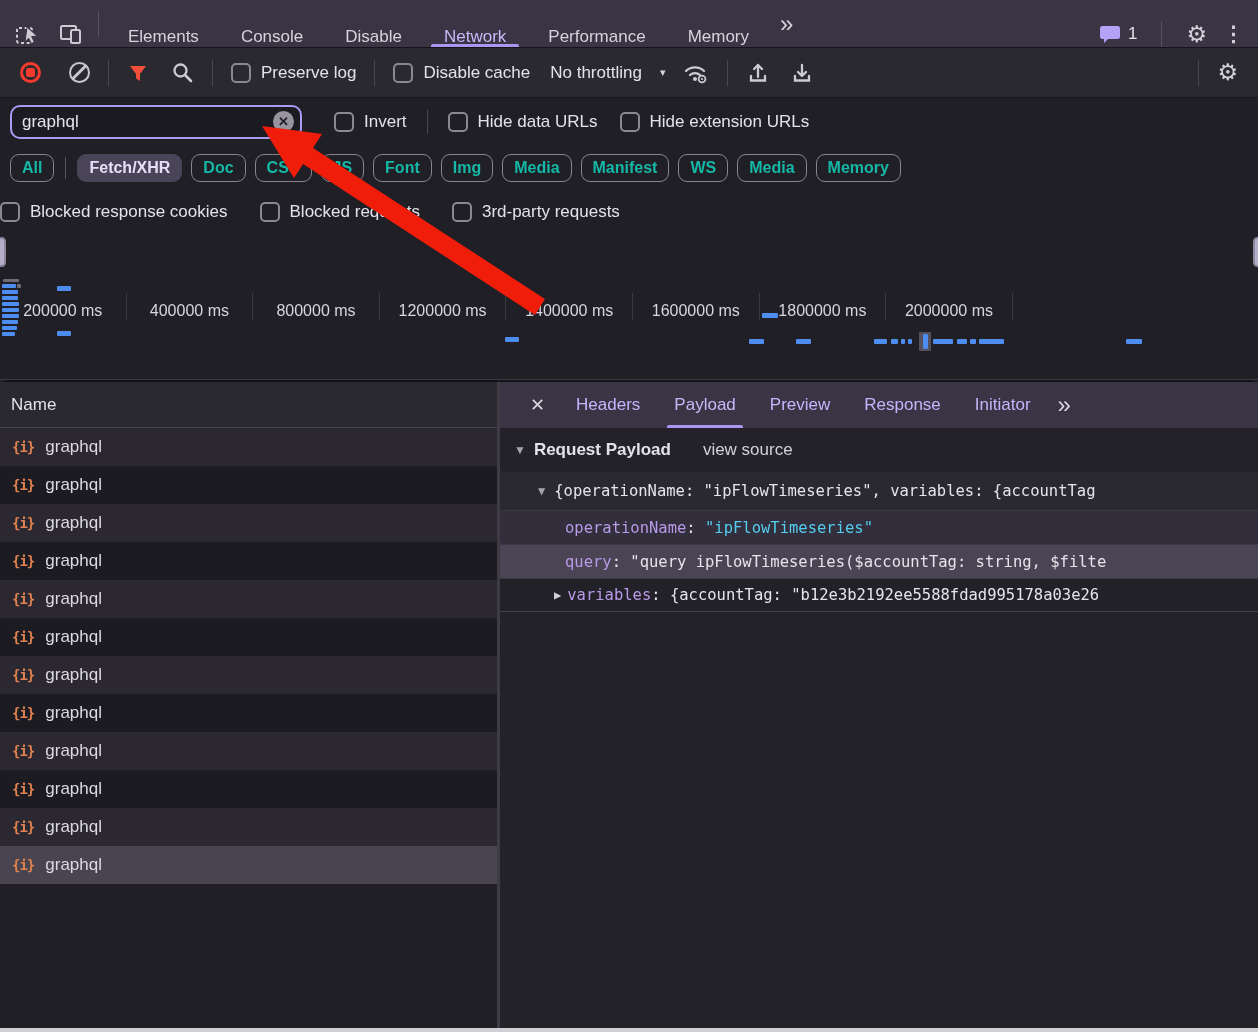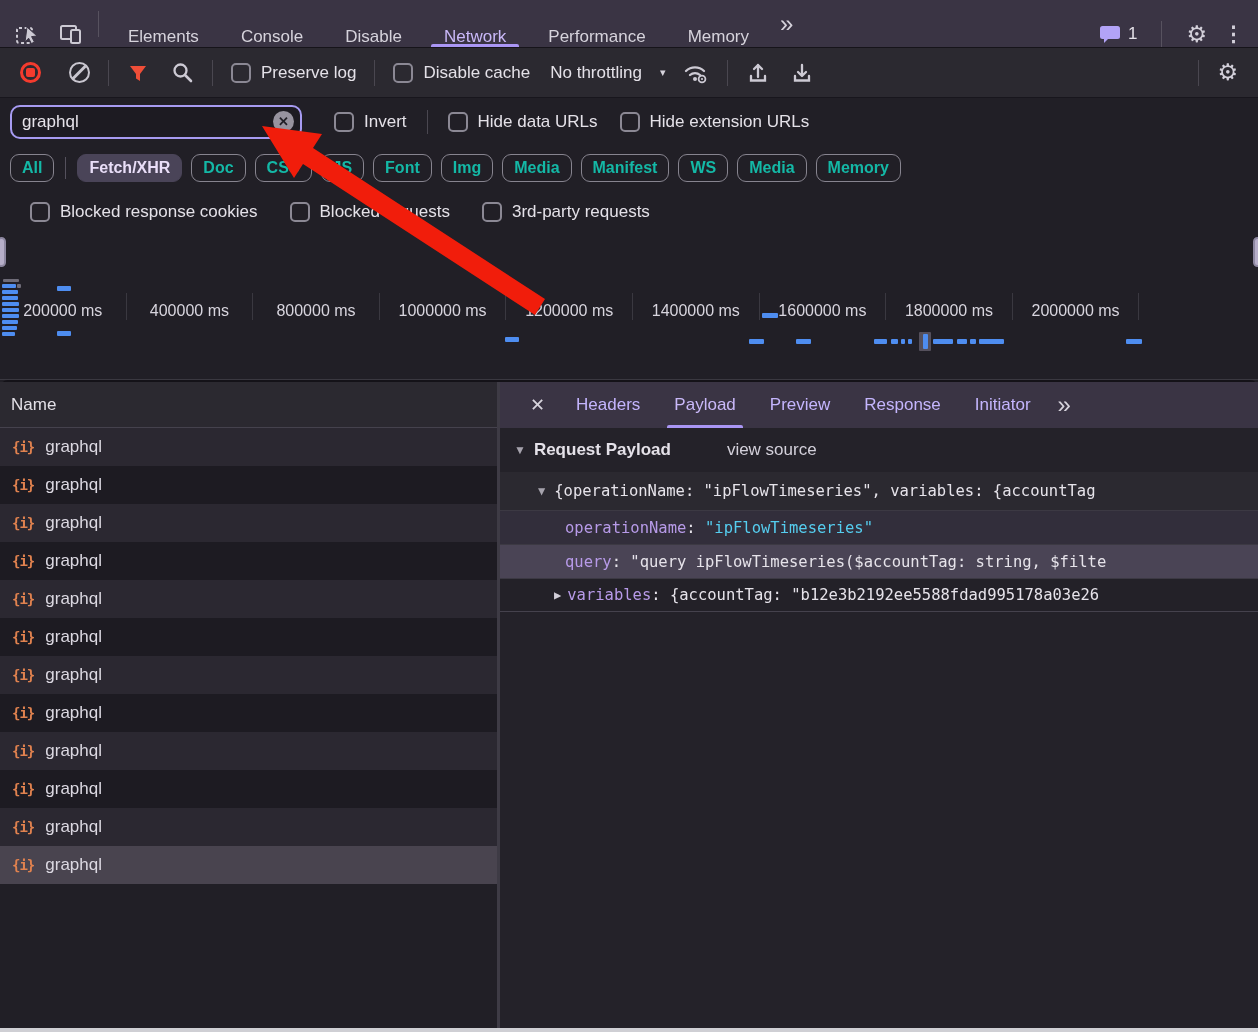--- a/index.html
+++ b/index.html
@@ -64,21 +64,21 @@
   .vdiv-sm { width:1px; height:24px; background:#4a4750; margin:0 6px; }
 
   .chips-row { height:45px; display:flex; align-items:center; padding:0 10px; gap:9px; }
   .chip {
     border:1.5px solid #87848f; border-radius:9px; padding:4px 11px; color:#14b8a6;
     font-weight:600; font-size:16px; white-space:nowrap; background:transparent;
   }
   .chip.active { background:#4a4458; border-color:#4a4458; color:#e9def8; }
   .chip-div { width:1px; height:22px; background:#55515d; margin:0 2px; }
 
-  .blocked-row { height:43px; display:flex; align-items:center; padding:0 30px; gap:32px; }
+  .blocked-row { height:43px; display:flex; align-items:center; padding:0 0; gap:32px; }
 
   .timeline { height:147px; position:relative; border-bottom:1px solid #3a3840; background:#211f26; }
   .tl-cols { display:flex; height:100%;align-items:center; }
   .tl-col { width:126.6px; flex:none; border-right:1px solid #3a3840; text-align:center;
     padding-top:9px; font-size:16px; color:#d8d5de; white-space:nowrap; overflow:hidden; }
   .tl-bar { position:absolute; background:#4e8df0; border-radius:1px; }
   .tl-handle { position:absolute; top:4px; width:9px; height:30px; background:#b6aec8;
     border:2px solid #8d87a0; border-radius:5px; }
   .tl-handle.left { left:-3px; }
   .tl-handle.right { right:-4px; }
@@ -96,21 +96,21 @@
   .right-panel { flex:1; display:flex; flex-direction:column; background:#242229; overflow:hidden; }
   .detail-tabs { height:46px; background:#3a3444; display:flex; align-items:stretch; padding-left:16px; flex:none; }
   .close-x { display:flex; align-items:center; padding:0 14px; color:#d6d3dc; font-size:18px; }
   .d-tab { display:flex; align-items:center; padding:0 17px; color:#c4b5fd; position:relative; white-space:nowrap; }
   .d-tab.active { color:#c9b8f8; }
   .d-tab.active::after { content:""; position:absolute; left:10px; right:10px; bottom:0; height:3px;
     background:#aa96f5; border-radius:2px 2px 0 0; }
   .payload-head { height:44px; display:flex; align-items:center; padding-left:14px; gap:8px; background:#242229; flex:none; }
   .tri-down { font-size:12px; color:#a6a3ad; }
   .tri-right { font-size:12px; color:#d2cfd9; }
-  .view-source { color:#d3d0da; margin-left:48px; }
+  .view-source { color:#d3d0da; margin-left:24px; }
   .mono { font-family:"DejaVu Sans Mono", monospace; font-size:15.5px; white-space:nowrap; overflow:hidden; }
   .tree-row { height:34px; display:flex; align-items:center; flex:none; }
   .tree-preview { background:#2b2930; padding-left:38px; gap:9px; height:38px; }
   .row-key { color:#b79ae8; }
   .row-str { color:#55cdef; }
   .row-plain { color:#e6e3ea; }
   .tree-opname { background:#322e3b; border-top:1px solid #3c3943; padding-left:65px; }
   .tree-query { background:#4a4455; border-top:1px solid #3c3943; padding-left:65px; }
   .tree-vars { background:#232128; border-top:1px solid #3c3943; border-bottom:1px solid #45424d; padding-left:54px; gap:6px; }
 
@@ -266,21 +266,20 @@
       <span class="checkbox"></span>
       <span>3rd-party requests</span>
     </label>
   </div>
 
 <div class="timeline">
   <div class="tl-cols" id="tl-cols">
       <div class="tl-col">200000 ms</div>
       <div class="tl-col">400000 ms</div>
       <div class="tl-col">800000 ms</div>
-      <div class="tl-col">1000000 ms</div>
       <div class="tl-col">1200000 ms</div>
       <div class="tl-col">1400000 ms</div>
       <div class="tl-col">1600000 ms</div>
       <div class="tl-col">1800000 ms</div>
       <div class="tl-col">2000000 ms</div>
     </div>
   <div id="tl-bars">
       <div class="tl-bar" style="left: 3px; top: 46px; width: 16px; height: 3px; background: rgb(110, 107, 119);"></div>
       <div class="tl-bar" style="left: 2px; top: 51px; width: 14px; height: 4px;"></div>
       <div class="tl-bar" style="left: 17px; top: 51px; width: 4px; height: 4px; background: rgb(110, 107, 119);"></div>

